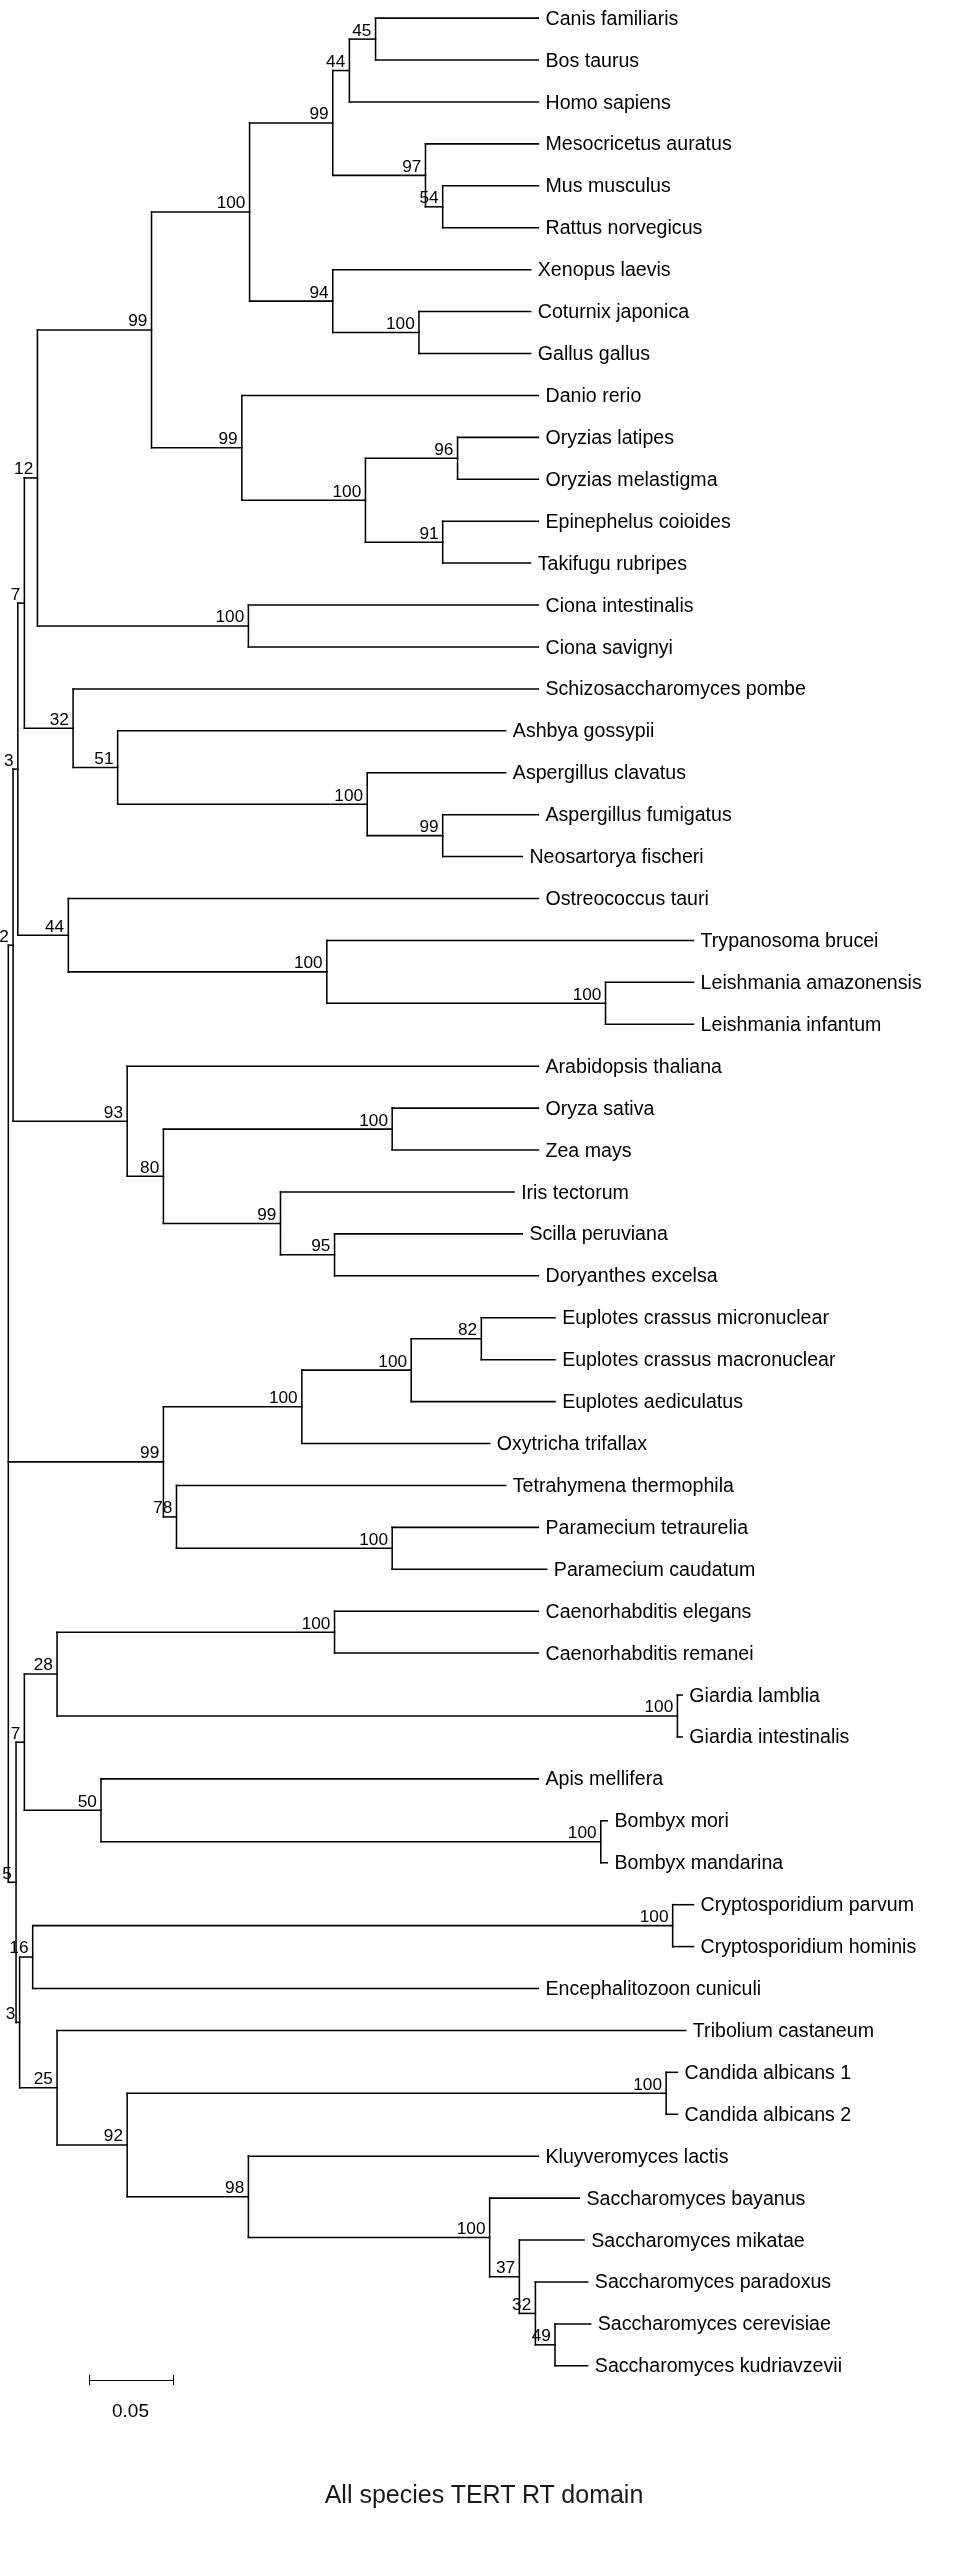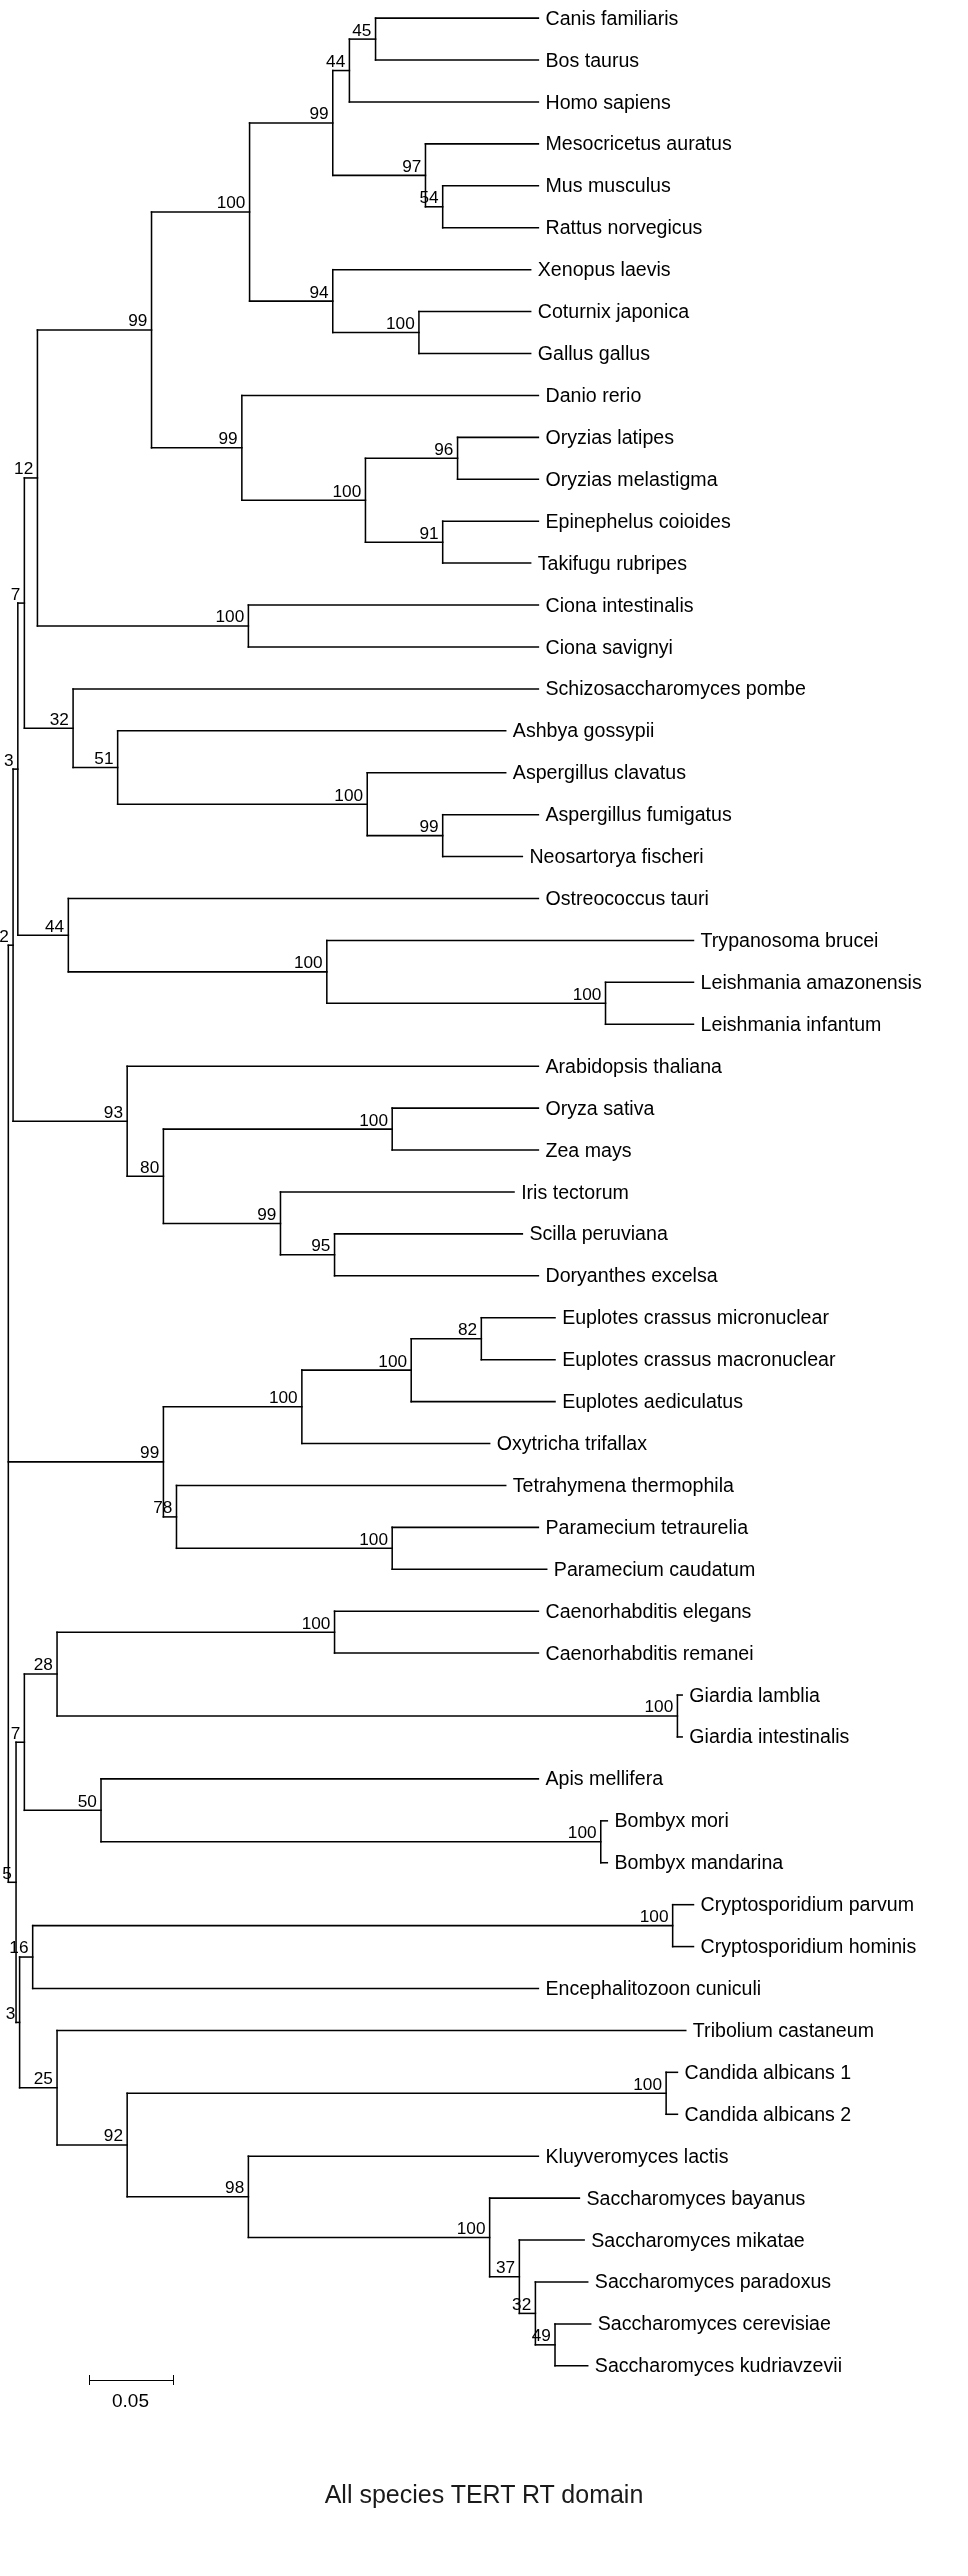--- a/index.html
+++ b/index.html
@@ -8,21 +8,21 @@
     font-family:"Liberation Sans", sans-serif;
   }
   #tree-svg{position:absolute;top:0;left:0;}
   .br{stroke:#000000;stroke-width:2.6;fill:none;stroke-linecap:square;}
   .taxon{font-size:33px;fill:#000000;font-family:"Liberation Sans", sans-serif;}
   .sup{font-size:29px;fill:#000000;font-family:"Liberation Sans", sans-serif;}
   .scalebar{position:absolute;left:89px;top:2375px;width:83px;}
   .sb-line{position:relative;width:83px;height:9.5px;
     border-left:1.5px solid #000;border-right:1.5px solid #000;}
   .sb-mid{position:absolute;left:0;right:0;top:50%;border-top:1.5px solid #000;}
-  .sb-label{margin-top:5px;text-align:center;font-size:19px;color:#000;}
+  .sb-label{margin-top:15px;text-align:center;font-size:19px;color:#000;}
   .figure-title{position:absolute;left:0;top:2480px;width:968px;text-align:center;
     font-size:25px;color:#1a1a1a;}
 </style>
 </head>
 <body>
 
 <svg id="tree-svg" width="968" height="2576" viewBox="0 0 1629 4334">
     <path d="M14 1590.1 V3167.1" class="br"></path>
     <path d="M14 1590.1 H22" class="br"></path>
     <path d="M22 1293.8 V1886.3" class="br"></path>

